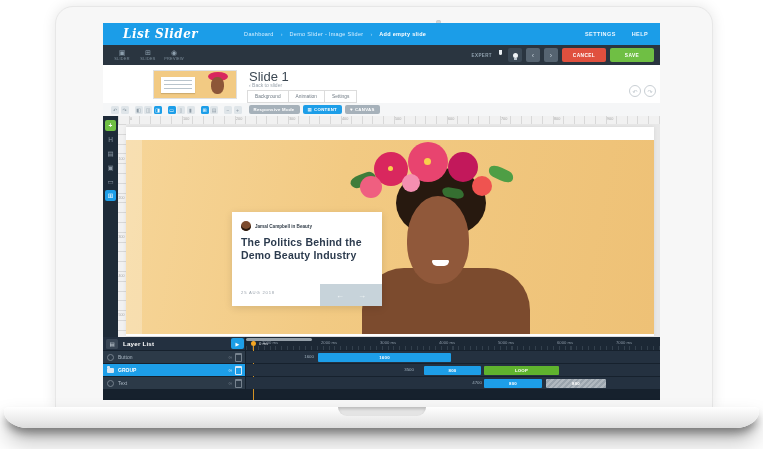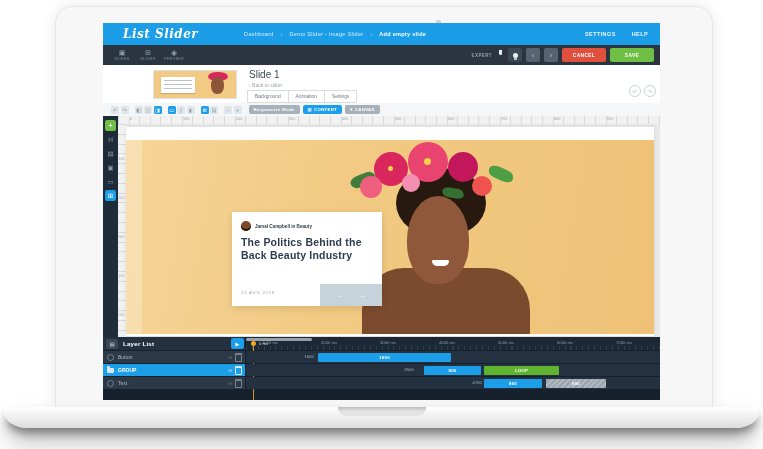--- a/index.html
+++ b/index.html
@@ -57,21 +57,21 @@
   .btn-save{width:44px;height:14px;border-radius:2px;background:#6fbf44;color:#fff;font-size:4.8px;
             font-weight:bold;letter-spacing:.4px;display:flex;align-items:center;justify-content:center;}
 
   
   .slide-head{position:absolute;left:0;top:42px;width:557px;height:38px;background:#fff;border-bottom:1px solid #e3e3e3;}
   .thumb{position:absolute;left:50px;top:5px;width:82px;height:27px;background:#f2ca83;border:1px solid #e0e0e0;overflow:hidden;}
   .thumb .tcard{position:absolute;left:7px;top:6px;width:34px;height:16px;background:#fff;box-shadow:0 1px 1px rgba(0,0,0,.15);}
   .thumb .tcard i{display:block;height:1.5px;background:#b9c4cc;margin:2.5px 3px 0 3px;}
   .thumb .tface{position:absolute;right:12px;top:6px;width:13px;height:17px;border-radius:45%;background:#8d5638;}
   .thumb .tflower{position:absolute;right:8px;top:1px;width:20px;height:9px;border-radius:50%;background:#d9275e;}
-  .slide-title{position:absolute;left:146px;top:4px;font-size:10px;color:#3c4853;}
+  .slide-title{position:absolute;left:146px;top:4px;font-size:13px;color:#3c4853;}
   .back-link{position:absolute;left:146px;top:17px;font-size:5px;color:#9aa4ad;}
   .slide-tabs{position:absolute;left:145px;top:25px;display:flex;}
   .stab{height:11px;padding:0 7px;border:1px solid #dcdcdc;background:#fff;margin-left:-1px;
         display:flex;align-items:center;font-size:4.8px;color:#6f7a84;}
   .head-circles{position:absolute;right:4px;top:20px;display:flex;gap:3px;}
   .circ{width:10px;height:10px;border:1px solid #c9cfd4;border-radius:50%;color:#b9c1c8;
         font-size:6px;display:flex;align-items:center;justify-content:center;}
 
   
   .mini-toolbar{position:absolute;left:0;top:80px;width:557px;height:13px;background:#f5f6f7;
@@ -323,21 +323,21 @@
             <div class="flower" style="left:346px;top:36px;width:20px;height:20px;background:#ef5350;"></div>
             <div class="flower" style="left:276px;top:34px;width:18px;height:18px;background:#f48fb1;"></div>
             <div class="flower" style="left:298px;top:18px;width:7px;height:7px;background:#f9d04c;"></div>
             <div class="flower" style="left:262px;top:26px;width:5px;height:5px;background:#f9d04c;"></div>
 
             <div class="card">
               <div class="avatar"></div>
               <div class="author">Jamal Campbell in Beauty</div>
               <div class="card-h">
                 <div>The Politics Behind the</div>
-                <div>Back Beauty Industry</div>
+                <div>Demo Beauty Industry</div>
               </div>
               <div class="card-date">25 AUG 2018</div>
               <div class="arrowbox">
                 <span>←</span>
                 <span>→</span>
               </div>
             </div>
           </div>
         </div>
       </div>

